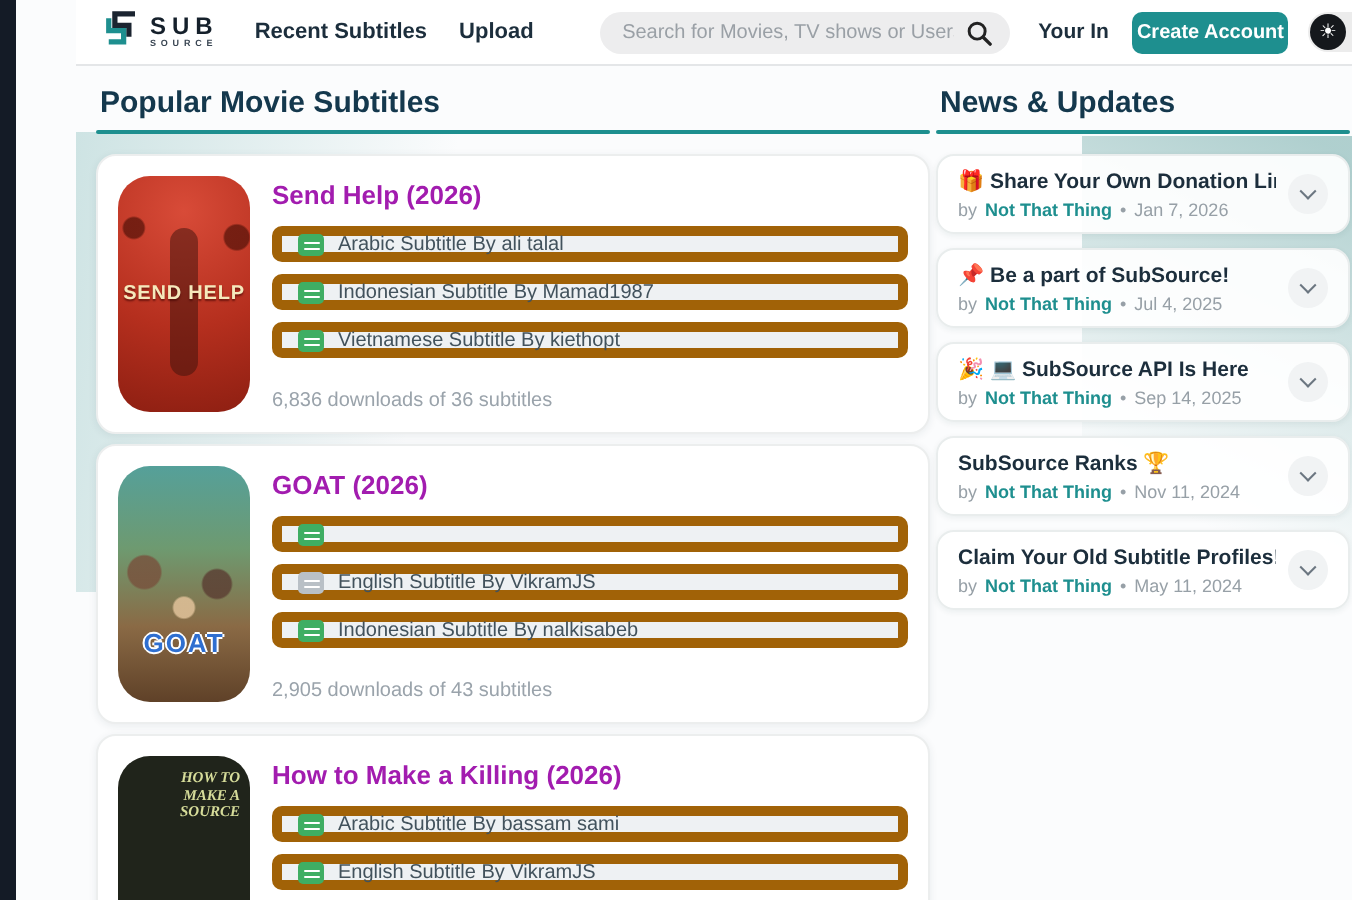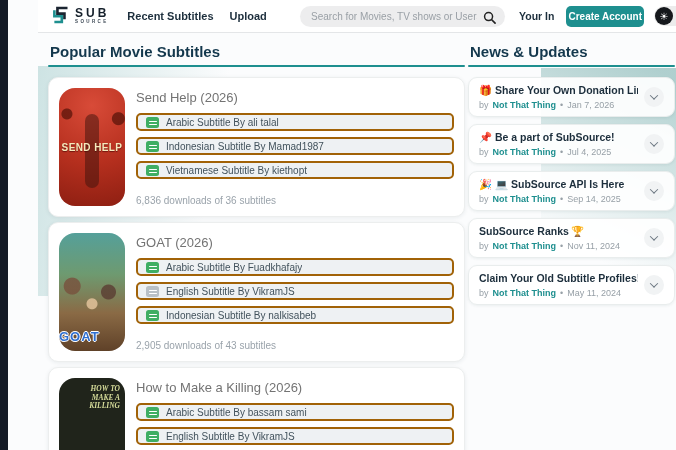--- a/index.html
+++ b/index.html
@@ -52,29 +52,29 @@
   .poster-send-help::before{content:'';position:absolute;inset:0;background:
       radial-gradient(circle 7px at 12% 22%,rgba(90,20,10,.75) 0 5px,transparent 6px),
       radial-gradient(circle 8px at 90% 26%,rgba(90,20,10,.75) 0 6px,transparent 7px);}
   .poster-send-help::after{content:'';position:absolute;left:26px;top:26px;width:14px;height:74px;background:rgba(60,18,12,.5);border-radius:7px;}
   .poster-send-help .ptext{top:50%;left:0;right:0;transform:translateY(-50%);text-align:center;color:#f5e9bc;font-size:10px;letter-spacing:.4px;text-shadow:0 1px 1px rgba(60,0,0,.6);}
   .poster-goat{background:linear-gradient(180deg,#55a09a 0%,#6e9a70 35%,#8a6a45 68%,#5f4128 100%);}
   .poster-goat::before{content:'';position:absolute;inset:0;background:
       radial-gradient(circle 10px at 20% 45%,rgba(120,80,60,.8) 0 8px,transparent 9px),
       radial-gradient(circle 9px at 75% 50%,rgba(90,60,50,.8) 0 7px,transparent 8px),
       radial-gradient(circle 6px at 50% 60%,rgba(220,190,150,.9) 0 5px,transparent 6px);}
-  .poster-goat .ptext{bottom:7px;left:0;right:0;text-align:left;color:#2f6fd0;font-size:13px;letter-spacing:1px;
+  .poster-goat .ptext{bottom:22px;left:0;right:0;text-align:center;color:#2f6fd0;font-size:13px;letter-spacing:1px;
       text-shadow:-1px 0 0 #fff,1px 0 0 #fff,0 -1px 0 #fff,0 1px 0 #fff;}
   .poster-killing{background:#20241b;}
   .poster-killing::after{content:'';position:absolute;bottom:0;left:3px;right:3px;height:32px;background:linear-gradient(180deg,#7c4c34 0%,#5a3222 100%);border-radius:10px 10px 0 0;}
   .poster-killing::before{content:'';position:absolute;bottom:28px;left:8px;width:5px;height:5px;border-radius:50%;background:#e9e4d8;box-shadow:7px 1px 0 #d9d4c6,14px -1px 0 #efe9dd,21px 2px 0 #cfcabc;z-index:1;}
   .poster-killing .ptext{top:7px;right:5px;width:48px;text-align:right;color:#d6dc9a;font-size:7.5px;font-style:italic;font-family:"Liberation Serif",serif;line-height:1.15;font-weight:700;}
   .card-body{flex:1;display:flex;flex-direction:column;min-width:0;}
-  .movie-title{font-size:13px;font-weight:400;color:#737373;margin:2px 0 8px 0;cursor:pointer;}
-  .sub-row{height:18px;border-radius:5px;background:#eef1f3;border:2px solid #a16207;display:flex;align-items:center;gap:7px;padding:0 8px;margin-bottom:6px;cursor:pointer;}
+  .movie-title{font-size:13px;font-weight:700;color:#a21caf;margin:2px 0 8px 0;cursor:pointer;}
+  .sub-row{height:18px;border-radius:5px;background:#eef1f3;border:5px solid #a16207;display:flex;align-items:center;gap:7px;padding:0 8px;margin-bottom:6px;cursor:pointer;}
   .flag{width:13px;height:11px;border-radius:2.5px;flex:none;position:relative;}
   .flag::after{content:'';position:absolute;left:2.5px;right:2.5px;bottom:2.5px;height:1.5px;background:#fff;border-radius:1px;box-shadow:0 -3px 0 #fff;}
   .flag-green{background:var(--flag-green);}
   .flag-gray{background:var(--flag-gray);}
   .sub-label{font-size:10px;color:#42525c;white-space:nowrap;overflow:hidden;}
   .movie-stats{margin-top:auto;text-align:left;font-size:10px;color:#9aa3ab;padding-top:4px;}
 
   
   .news-card{background:rgba(255,255,255,.92);border:1px solid #e9eded;border-radius:9px;box-shadow:0 1px 3px rgba(20,60,60,.07);padding:6px 10px;margin-bottom:7px;display:flex;align-items:center;cursor:pointer;}
   .news-text{flex:1;min-width:0;}
@@ -160,40 +160,39 @@
 
   <article class="movie-card">
     <div class="poster poster-goat">
       <span class="ptext">GOAT</span>
     </div>
     <div class="card-body">
       <div class="movie-title">GOAT (2026)</div>
       <div>
   <div class="sub-row">
     <span class="flag flag-green"></span>
-    <span class="sub-label">Arabic Subtitle By Fuadkhafajy</span>
   </div>
 
   <div class="sub-row">
     <span class="flag flag-gray"></span>
     <span class="sub-label">English Subtitle By VikramJS</span>
   </div>
 
   <div class="sub-row">
     <span class="flag flag-green"></span>
     <span class="sub-label">Indonesian Subtitle By nalkisabeb</span>
   </div>
 </div>
       <div class="movie-stats">2,905 downloads of 43 subtitles</div>
     </div>
   </article>
 
   <article class="movie-card">
     <div class="poster poster-killing">
-      <span class="ptext">HOW TO MAKE A KILLING</span>
+      <span class="ptext">HOW TO MAKE A SOURCE</span>
     </div>
     <div class="card-body">
       <div class="movie-title">How to Make a Killing (2026)</div>
       <div>
   <div class="sub-row">
     <span class="flag flag-green"></span>
     <span class="sub-label">Arabic Subtitle By bassam sami</span>
   </div>
 
   <div class="sub-row">

